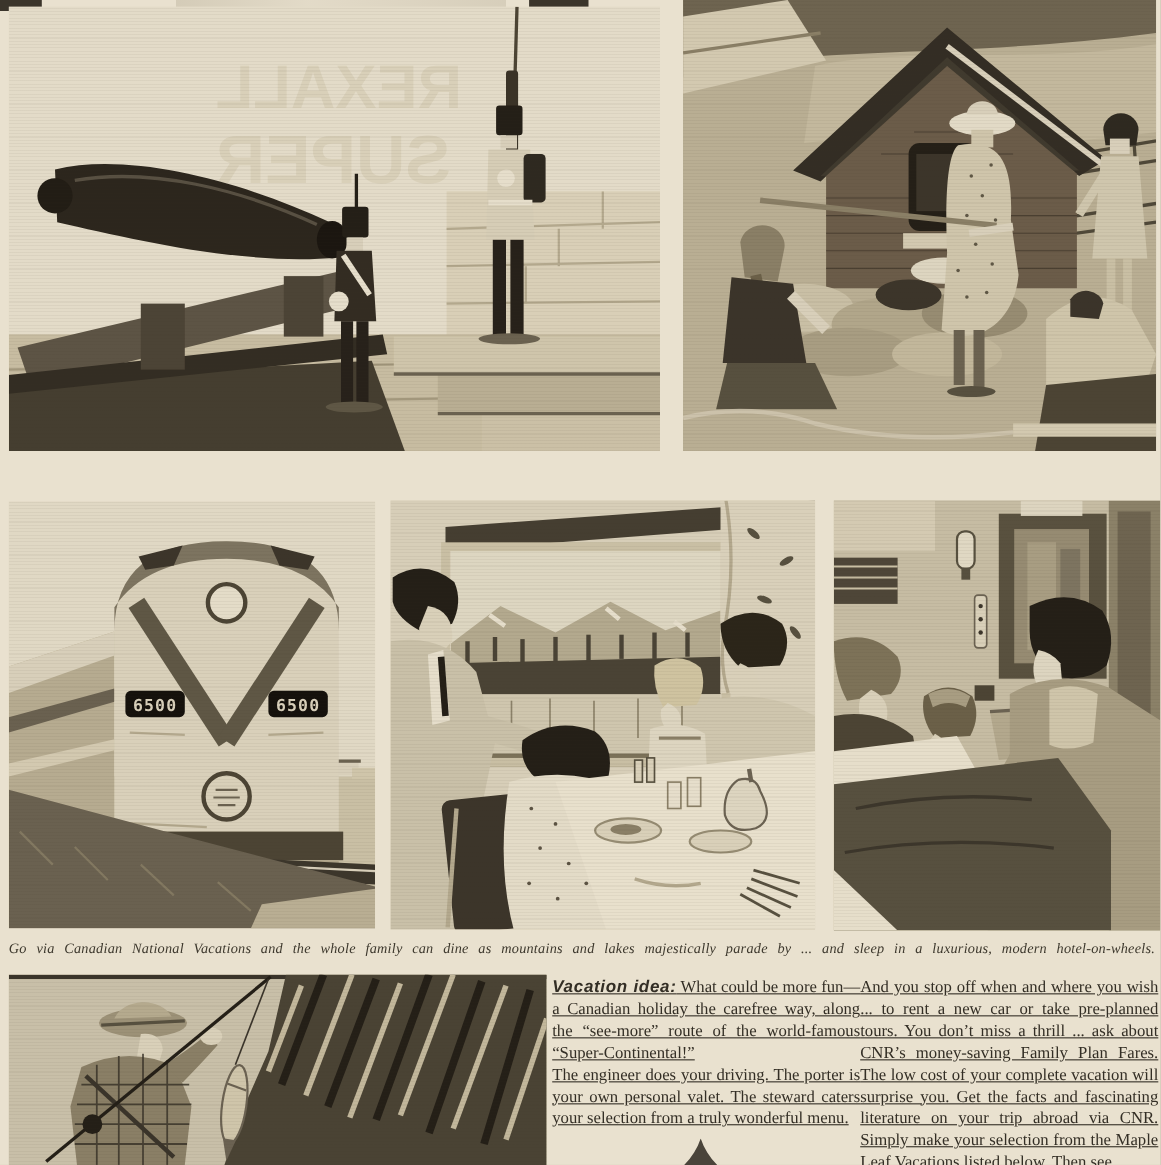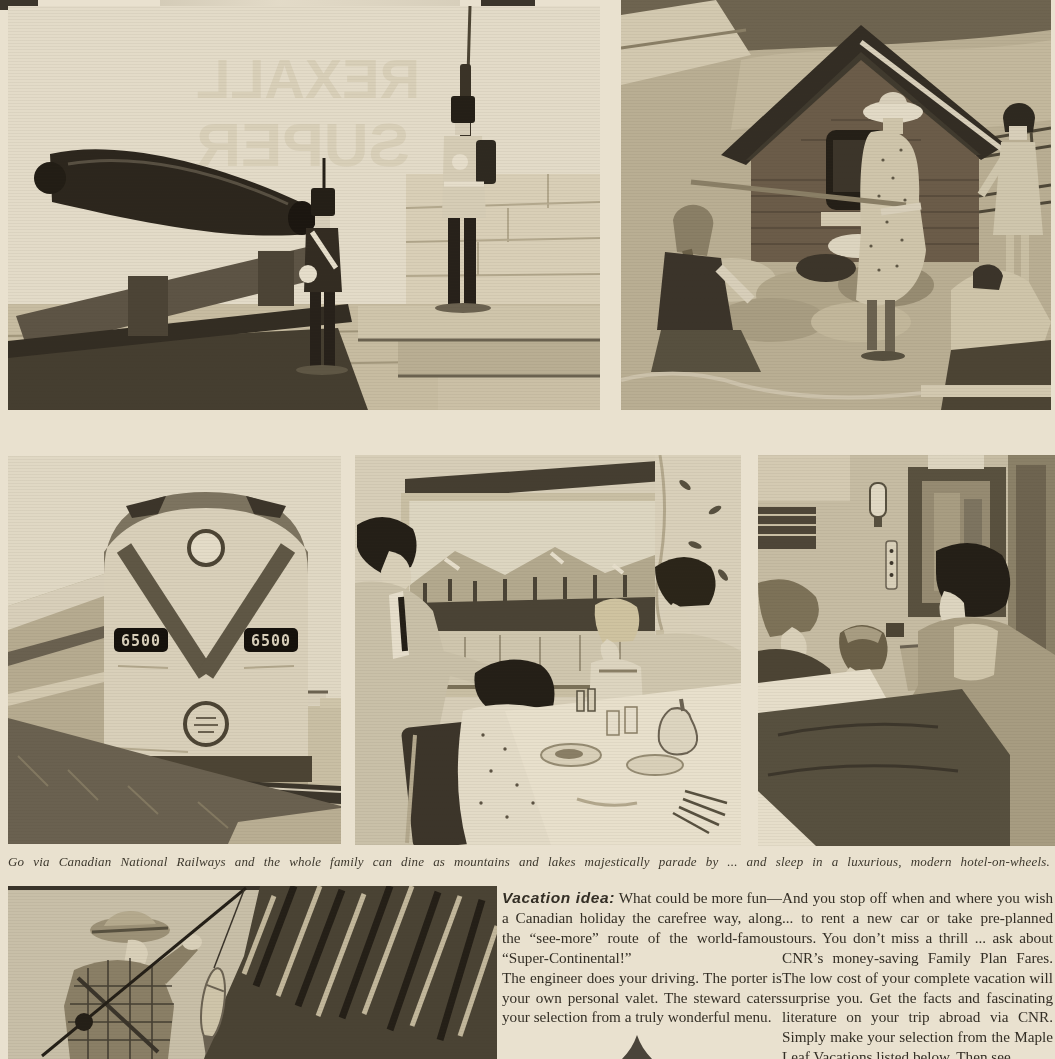--- a/index.html
+++ b/index.html
@@ -13,21 +13,21 @@
 
   .caption{position:absolute;left:8px;width:1042px;
     font-family:"Liberation Serif",serif;font-style:italic;font-size:13px;
     color:#3d382d;white-space:nowrap;
     text-align:justify;text-align-last:justify;letter-spacing:.2px;word-spacing:3px;}
   .caption .inner{display:inline-block;width:100%;}
 
   .bodycol{position:absolute;top:888px;font-family:"Liberation Serif",serif;
     font-size:15.2px;line-height:19.9px;color:#332e25;
     text-align:justify;}
-  .bodycol p{margin:0;}
+  .bodycol p{margin:0;text-decoration:underline;}
   .lead{font-family:"Liberation Sans",sans-serif;font-weight:bold;font-style:italic;
     font-size:15.5px;letter-spacing:.6px;}
 
   .mark{position:absolute;background:#3b352b;}
   .smudge{position:absolute;background:linear-gradient(90deg,rgba(150,140,115,.25),rgba(150,140,115,.08) 40%,rgba(150,140,115,.22));}
 
   .leaftip{position:absolute;left:621px;top:1035px;width:32px;height:24px;}
 </style>
 </head>
 <body>
@@ -427,21 +427,21 @@
       </g>
 
       <polygon points="0,228 112,214 132,250 0,268" fill="#e6deca"></polygon>
       <polygon points="0,258 204,234 252,300 252,391 0,391" fill="#57503f"></polygon>
       <path d="M20,280 q80,-16 160,-8 M10,320 q90,-16 190,-4" stroke="#3c362b" stroke-width="3" fill="none"></path>
       <polygon points="0,336 58,391 0,391" fill="#e6deca"></polygon>
     </svg>
   </div>
 
   <div class="caption" style="top:854px;">
-    <span class="inner">Go via Canadian National Railways and the whole family can dine as mountains and lakes majestically parade by ... and sleep in a luxurious, modern hotel-on-wheels.</span>
+    <span class="inner">Go via Canadian National Vacations and the whole family can dine as mountains and lakes majestically parade by ... and sleep in a luxurious, modern hotel-on-wheels.</span>
   </div>
 
   <div class="photo" style="left:8px;top:886px;width:489px;height:173px;background:#c8bfa8;">
     <svg viewBox="0 0 489 173" preserveAspectRatio="none">
       <rect x="0" y="0" width="489" height="173" fill="#c8bfa8"></rect>
       <rect x="0" y="0" width="489" height="4" fill="#3a342a"></rect>
 
       <polygon points="252,0 489,0 489,173 196,173 214,120 236,70" fill="#4a4334"></polygon>
       <g stroke="#c2b79b" stroke-width="5">
         <line x1="266" y1="10" x2="236" y2="88"></line>

